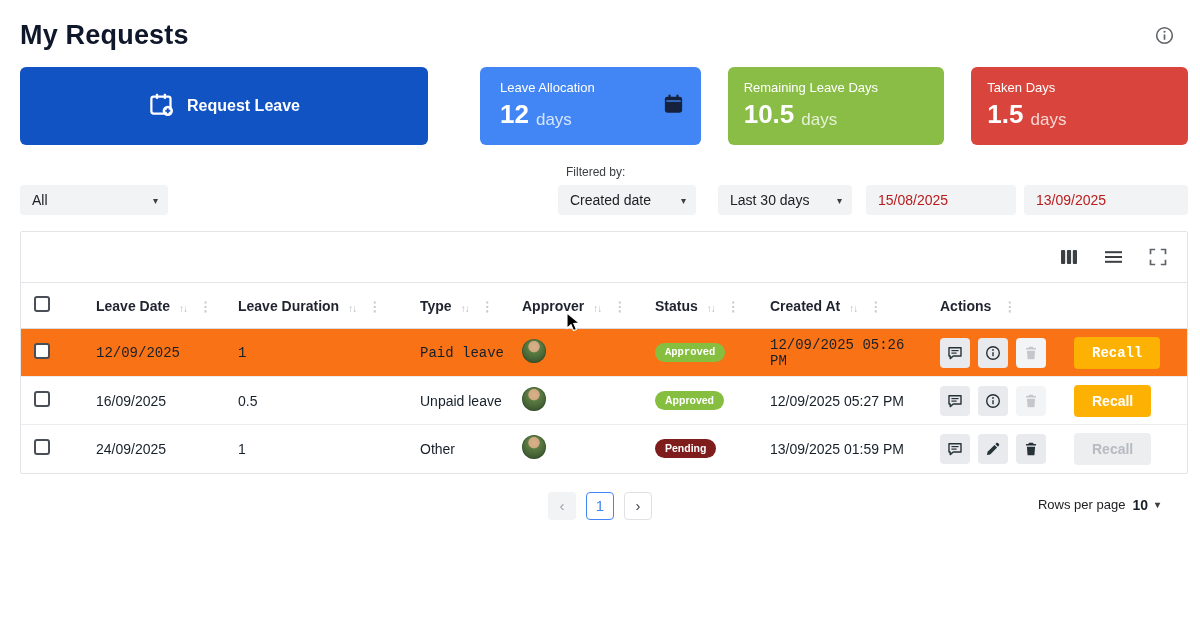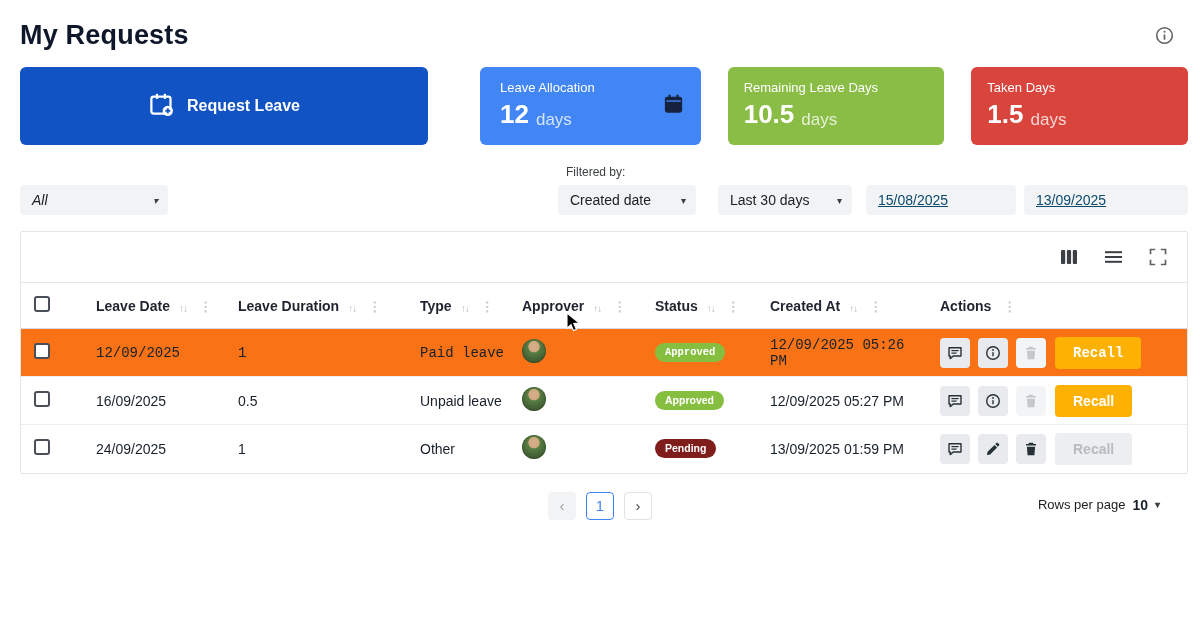--- a/index.html
+++ b/index.html
@@ -21,27 +21,27 @@
   .card-allocation { background:#4286f5;padding-left:20px; }
   .card-remaining { background:#8abd45; }
   .card-taken { background:#d9453c; }
   .card-cal-icon { position:absolute; right:16px; top:50%; transform:translateY(-50%); }
 
   
   .filters { display:flex; align-items:flex-end; margin:20px 12px 0 20px; }
   .chip-select, .chip-input { background:#f1f3f4; border-radius:4px; height:30px; display:flex; align-items:center; padding:0 10px 0 12px; font-size:14px; color:#202124; }
   .chip-select { cursor:pointer; }
   .chev { font-size:10px; color:#3c4043; margin-left:auto; padding-left:8px; }
-  .all-select { width:148px;font-style:italic; }
+  .all-select { width:148px; }
   .spacer { flex:1; }
   .fb-group { display:flex; flex-direction:column; }
   .fb-label { font-size:12px; color:#3c4043; margin:0 0 6px 8px; }
   .field-select { width:138px;text-align:right; }
   .range-select { margin-left:22px; width:134px; }
-  .chip-input { color:#0c4a6e;text-decoration:underline; }
+  .chip-input { color:#b91c1c; }
   .date-from { margin-left:14px; width:150px; }
   .date-to { margin-left:8px; width:164px; }
 
   
   .table-wrap { margin:16px 12px 0 20px; border:1px solid #e3e5e8; border-radius:2px; background:#fff; }
   .table-toolbar { height:50px; display:flex; justify-content:flex-end; align-items:center; gap:26px; padding-right:20px; }
   .tb-icon { color:#3c4043; cursor:pointer; display:flex; }
   table { width:100%; border-collapse:collapse; table-layout:fixed; font-size:14px; }
   thead tr { border-top:1px solid #e3e5e8; border-bottom:1px solid #d9dbe0; }
   th { height:46px; text-align:left; font-weight:700; color:#1f2430; padding:0 0 0 13px; vertical-align:middle; }
@@ -53,21 +53,21 @@
   tr.hovered { background:#f97316;font-family:Liberation Mono, monospace; }
   td { padding:0 0 0 13px; vertical-align:middle; color:#17202a; }
   .checkbox { width:16px; height:16px; border:2px solid #4a4f57; border-radius:3px; background:#fff; display:inline-block; cursor:pointer; }
   .avatar { width:24px; height:24px; border-radius:50%; display:inline-block; background:radial-gradient(circle at 50% 32%, #d8b08a 0%, #cfa87f 26%, #5a7d43 30%, #3f5c31 72%, #31452a 100%); box-shadow:inset 0 0 0 1px rgba(0,0,0,.15); }
   .badge { display:inline-block; padding:3px 10px 4px; border-radius:10px; font-size:10.5px; font-weight:700; color:#fff; }
   .badge-approved { background:#86bf40; }
   .badge-pending { background:#7f1d1d; }
   .actions { display:flex; align-items:center; gap:8px; }
   .icon-btn { width:30px; height:30px; border-radius:4px; background:#e9eaee; display:flex; align-items:center; justify-content:center; color:#263238; cursor:pointer; }
   .icon-btn.disabled { background:#f3f4f6; color:#c4c8cd; cursor:default; }
-  .recall-btn { height:32px; padding:0 18px; margin-left:1px; background:#fcb103; color:#fff; font-weight:700; font-size:14px; border:none; border-radius:4px; cursor:pointer; font-family:inherit; }
+  .recall-btn { height:32px; padding:0 18px; margin-left:20px; background:#fcb103; color:#fff; font-weight:700; font-size:14px; border:none; border-radius:4px; cursor:pointer; font-family:inherit; }
   .recall-btn.disabled { background:#eceef0; color:#b7bcc2; cursor:default; }
 
   
   .pagination { position:relative; height:36px; margin-top:18px; }
   .pg-center { position:absolute; left:0; right:0; display:flex; justify-content:center; gap:10px; }
   .pg-btn { width:28px; height:28px; border-radius:4px; display:flex; align-items:center; justify-content:center; font-size:15px; cursor:pointer; background:#fff; border:1px solid #dfe1e5; color:#3c4043; }
   .pg-prev { background:#f1f3f4; border:none; color:#9aa0a6; }
   .pg-current { border:1px solid #4286f5; color:#4286f5; }
   .rows-per-page { position:absolute; right:40px; top:5px; display:flex; align-items:center; gap:7px; }
   .rpp-label { font-size:13px; color:#202124; }

